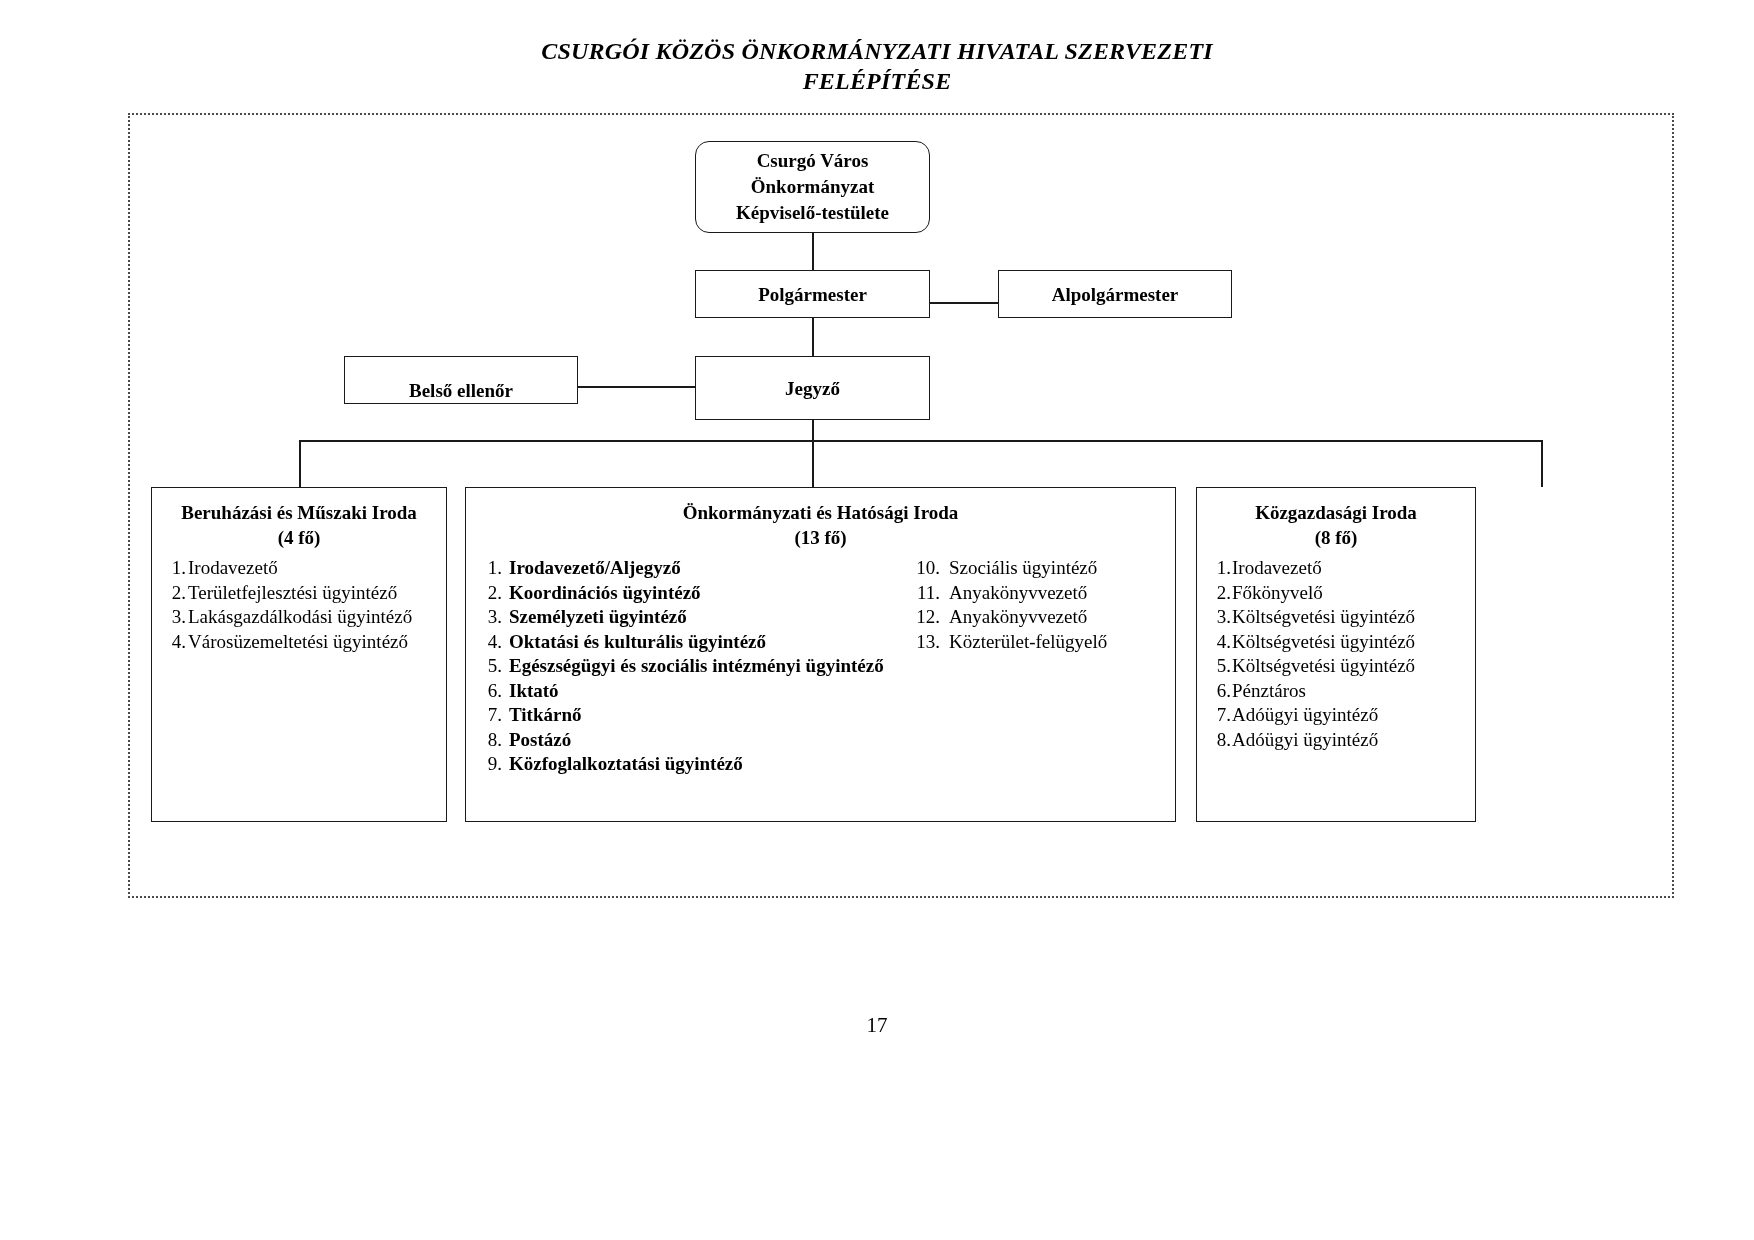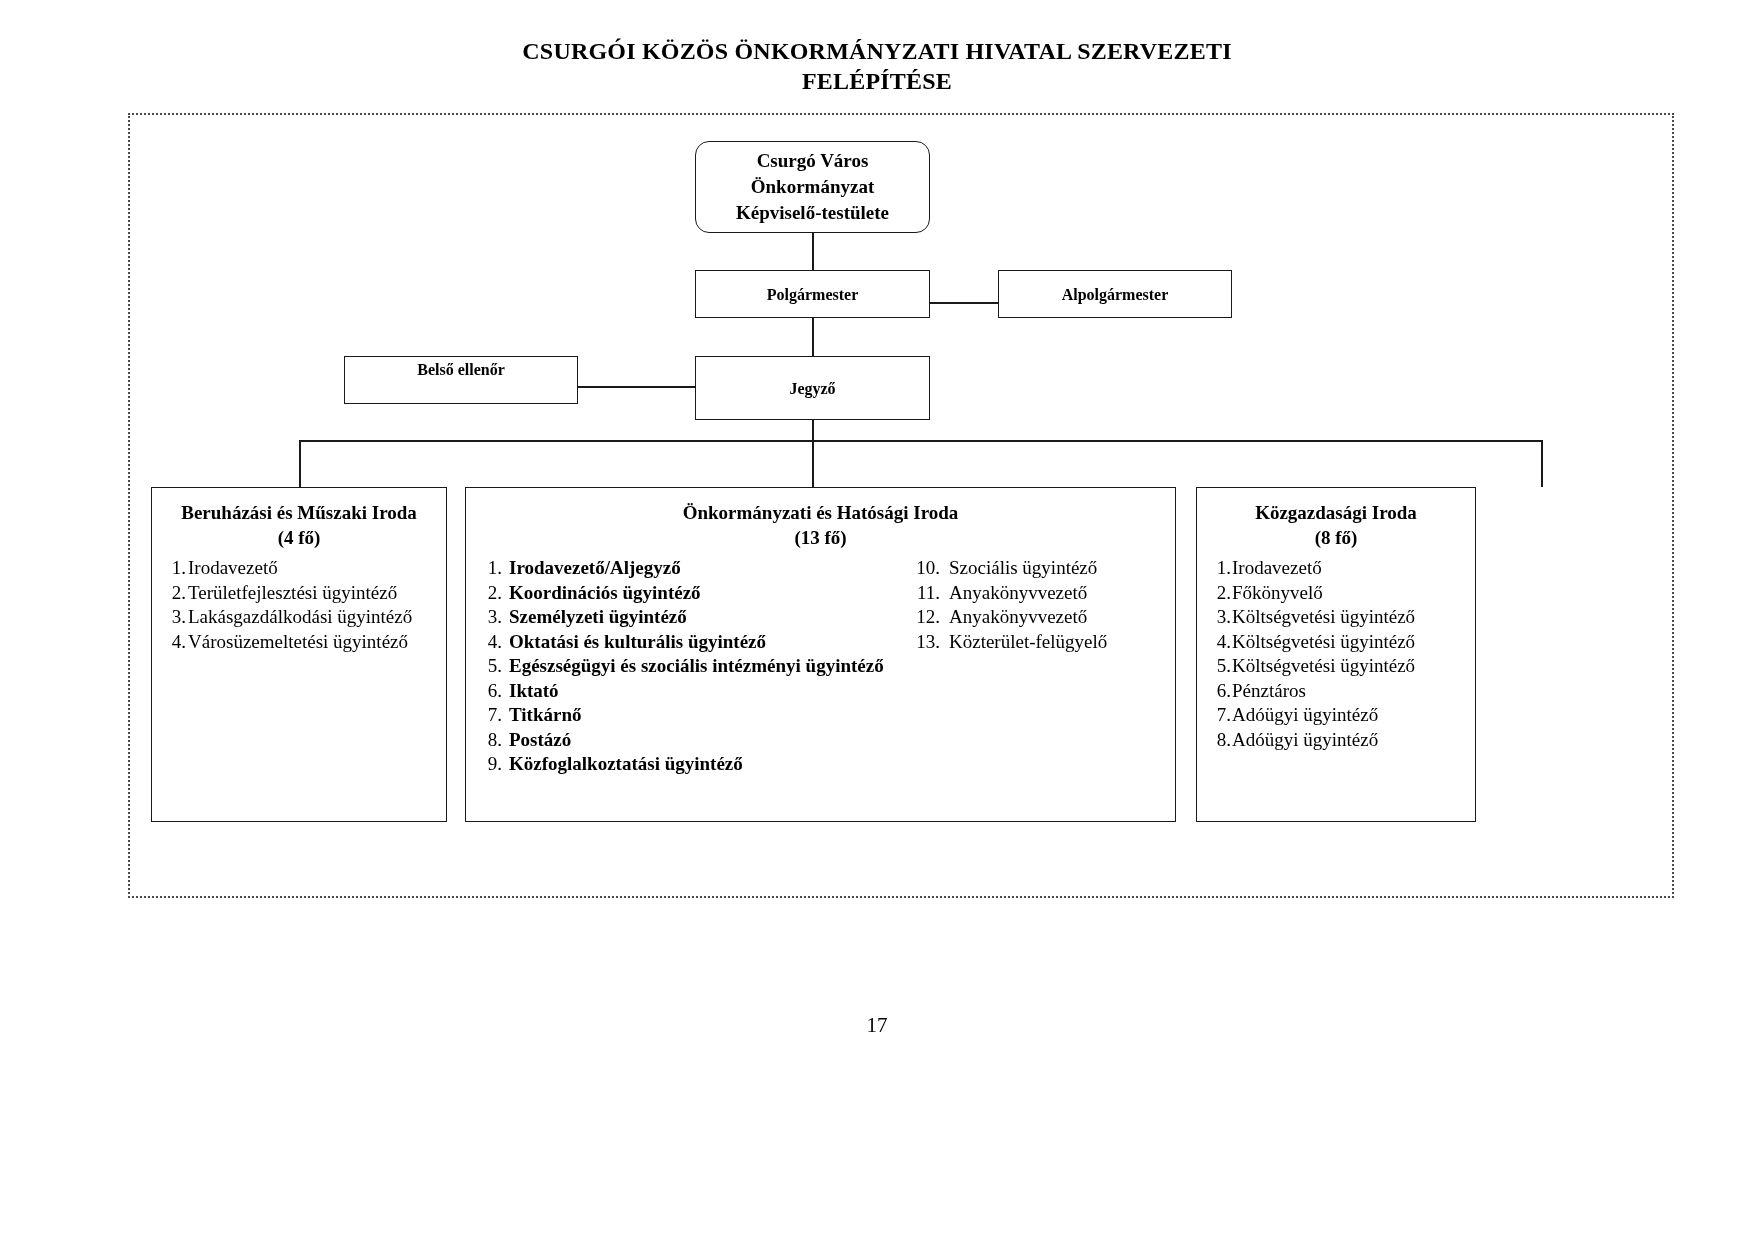--- a/index.html
+++ b/index.html
@@ -20,20 +20,21 @@
   #doc-title {
     position: absolute;
     left: 0;
     top: 36px;
     width: 1754px;
     text-align: center;
     font-weight: bold;
     font-size: 24px;
     line-height: 30px;
     letter-spacing: 0.2px;
+    font-style: italic;
   }
   #doc-title .line { display: block; }
 
   
   #outer-frame {
     position: absolute;
     left: 128px;
     top: 113px;
     width: 1546px;
     height: 785px;
@@ -45,21 +46,21 @@
   .node {
     position: absolute;
     box-sizing: border-box;
     border: 1.6px solid #1a1a1a;
     background: #ffffff;
     z-index: 3;
   }
   .node-title {
     font-weight: bold;
     text-align: center;
-    font-size: 16px;
+    font-size: 19px;
     line-height: 25px;
   }
 
   
   #box-kepviselo {
     left: 695px; top: 141px; width: 235px; height: 92px;
     display: flex; align-items: center; justify-content: center; border-radius: 14px;
   }
   #box-kepviselo .node-title { font-size: 19px; line-height: 26px; }
 
@@ -70,21 +71,21 @@
   #box-alpolgarmester {
     left: 998px; top: 270px; width: 234px; height: 48px;
     display: flex; align-items: center; justify-content: center;
   }
   #box-jegyzo {
     left: 695px; top: 356px; width: 235px; height: 64px;
     display: flex; align-items: center; justify-content: center;
   }
   #box-belso-ellenor {
     left: 344px; top: 356px; width: 234px; height: 48px;
-    display: flex; align-items: flex-start; justify-content: center;
+    display: flex; align-items: flex-end; justify-content: center;
   }
 
   
   .dept {
     padding: 12px 0 0 0;
   }
   #box-beruhazasi { left: 151px; top: 487px; width: 296px; height: 335px; }
   #box-onkormanyzati { left: 465px; top: 487px; width: 711px; height: 335px; }
   #box-kozgazdasagi { left: 1196px; top: 487px; width: 280px; height: 335px; }
 

